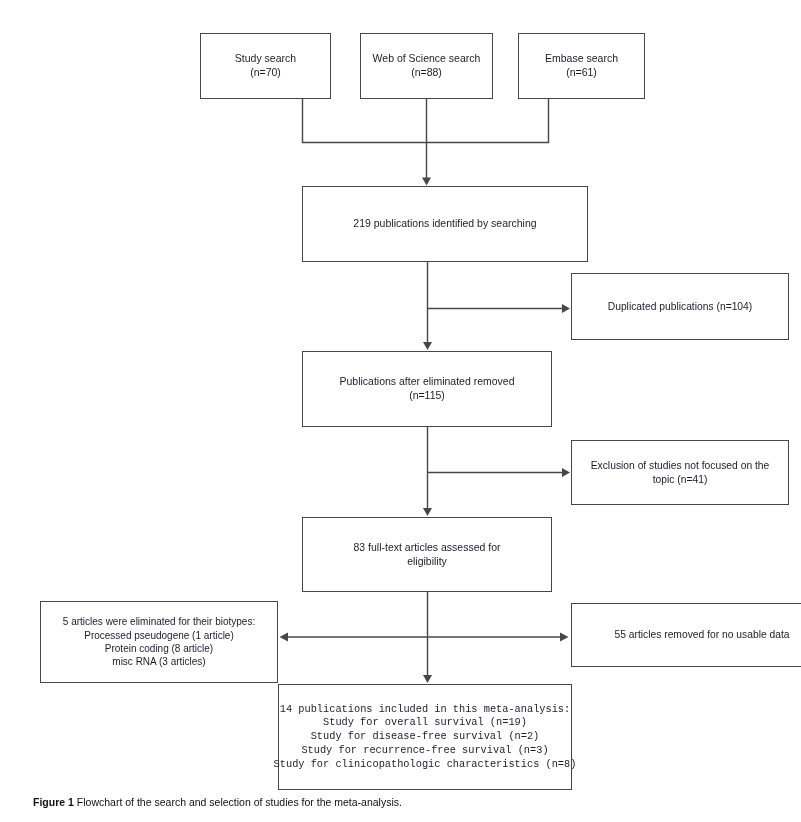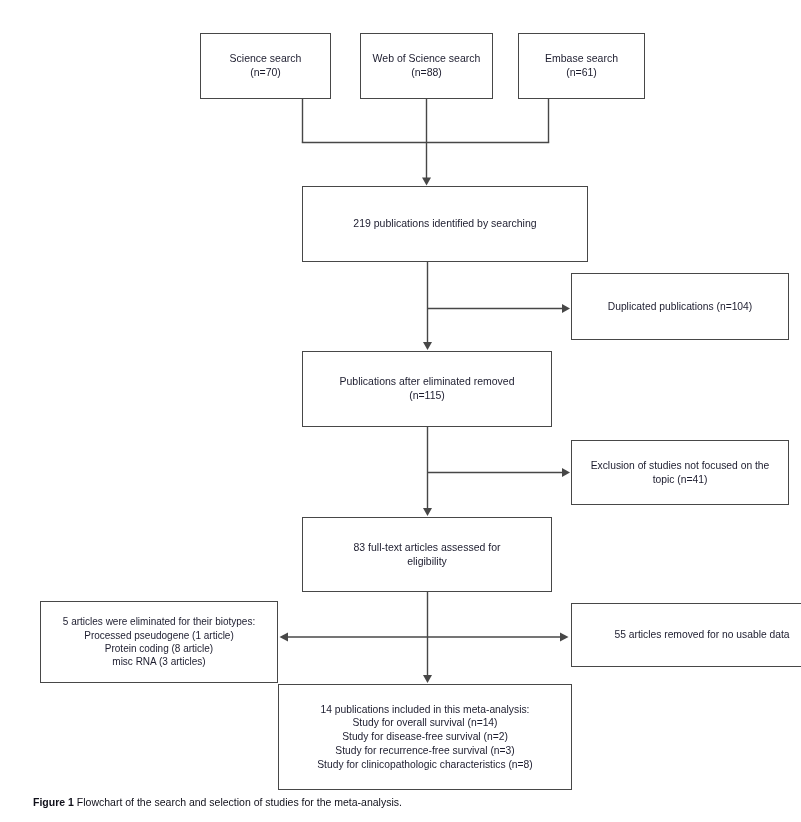--- a/index.html
+++ b/index.html
@@ -31,21 +31,21 @@
   .b-pubmed     { left: 200px; top: 33px;  width: 131px; height: 66px; }
   .b-wos        { left: 360px; top: 33px;  width: 133px; height: 66px; }
   .b-embase     { left: 518px; top: 33px;  width: 127px; height: 66px; }
   .b-identified { left: 302px; top: 186px; width: 286px; height: 76px; }
   .b-duplicated { left: 571px; top: 273px; width: 218px; height: 67px; font-size: 10.3px; }
   .b-afterdup   { left: 302px; top: 351px; width: 250px; height: 76px; }
   .b-exclusion  { left: 571px; top: 440px; width: 218px; height: 65px; font-size: 10.3px; text-align: center; }
   .b-fulltext   { left: 302px; top: 517px; width: 250px; height: 75px; }
   .b-eliminated { left: 40px;  top: 601px; width: 238px; height: 82px; font-size: 10px; }
   .b-removed    { left: 571px; top: 603px; width: 262px; height: 64px; font-size: 10.3px; }
-  .b-included   { left: 278px; top: 684px; width: 294px; height: 106px; font-size: 10.3px; }
+  .b-included   { left: 278px; top: 684px; width: 294px; height: 106px; font-size: 10.3px; font-family: Liberation Mono, monospace; }
   .caption {
     position: absolute;
     left: 33px;
     top: 796px;
     font-size: 10.5px;
     color: #10101a;
   }
   .cap-label { font-weight: bold; margin-right: 3px; margin-top: 48px; }
 </style>
 </head>
@@ -72,21 +72,21 @@
       <polygon points="562,304 562,313 570,308.5"></polygon>
       <polygon points="423,508 432,508 427.5,516"></polygon>
       <polygon points="562,468 562,477 570,472.5"></polygon>
       <polygon points="423,675 432,675 427.5,683"></polygon>
       <polygon points="288,632.5 288,641.5 279.5,637"></polygon>
       <polygon points="560,632.5 560,641.5 568.5,637"></polygon>
     </g>
   </svg>
 
   <div class="box b-pubmed">
-    <div class="line">Science search</div>
+    <div class="line">Study search</div>
     <div class="line">(n=70)</div>
   </div>
 
   <div class="box b-wos">
     <div class="line">Web of Science search</div>
     <div class="line">(n=88)</div>
   </div>
 
   <div class="box b-embase">
     <div class="line">Embase search</div>
@@ -122,21 +122,21 @@
     <div class="line">Protein coding (8 article)</div>
     <div class="line">misc RNA (3 articles)</div>
   </div>
 
   <div class="box b-removed">
     <div class="line">55 articles removed for no usable data</div>
   </div>
 
   <div class="box b-included">
     <div class="line">14 publications included in this meta-analysis:</div>
-    <div class="line">Study for overall survival (n=14)</div>
+    <div class="line">Study for overall survival (n=19)</div>
     <div class="line">Study for disease-free survival (n=2)</div>
     <div class="line">Study for recurrence-free survival (n=3)</div>
     <div class="line">Study for clinicopathologic characteristics (n=8)</div>
   </div>
 
   <div class="caption">
     <span class="cap-label">Figure 1</span><span>Flowchart of the search and selection of studies for the meta-analysis.</span>
   </div>
 
 </div>

